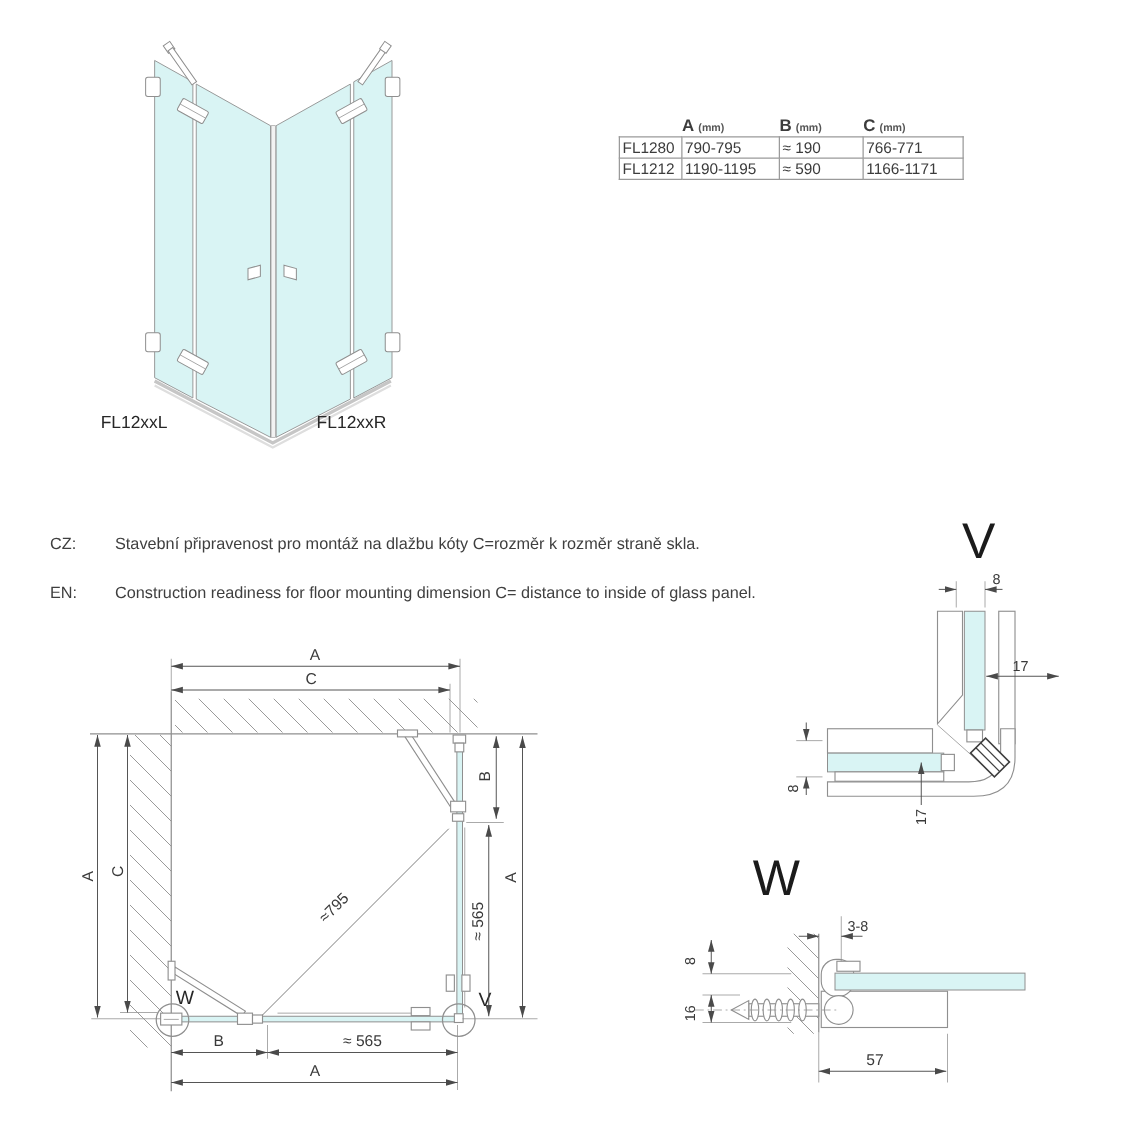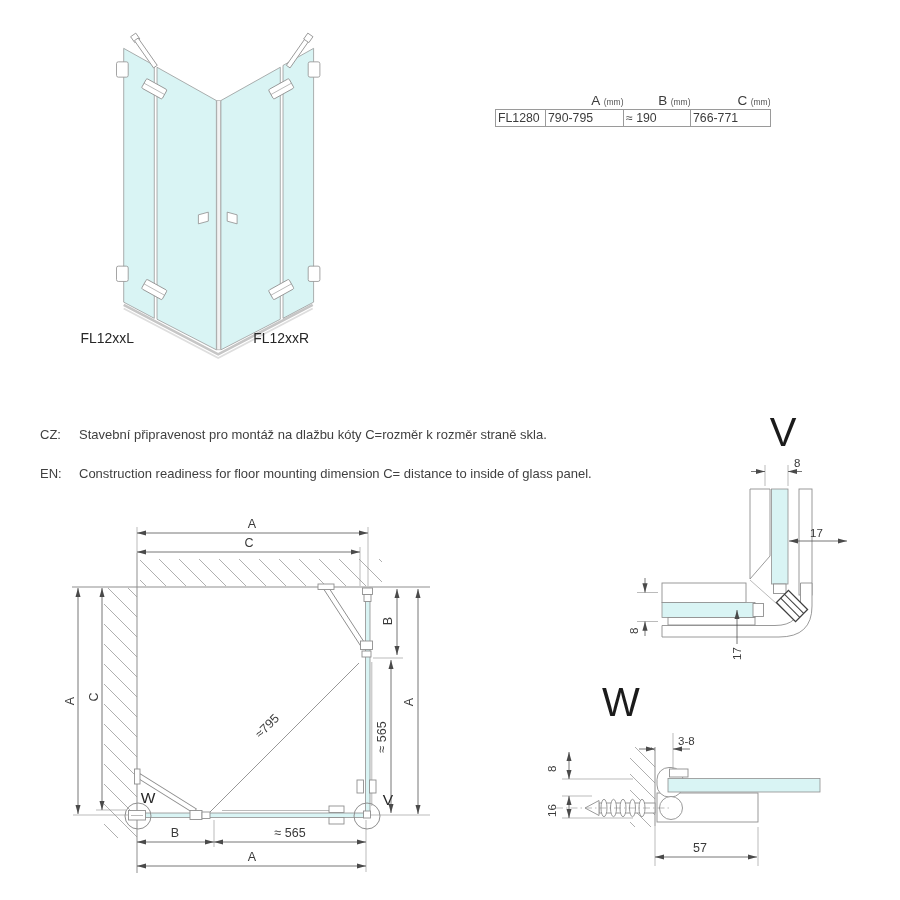--- a/index.html
+++ b/index.html
@@ -2,28 +2,28 @@
 <html><head>
 <meta charset="utf-8">
 <style>
   html,body{margin:0;padding:0;background:#fff;}
   .canvas{position:relative;width:900px;height:900px;background:#fff;overflow:hidden;
           font-family:"Liberation Sans",sans-serif;color:#3a3a3a;}
   .abs{position:absolute;}
 
   
   table.size{border-collapse:collapse;font-size:12.3px;color:#3c3c3c;table-layout:fixed;}
-  table.size thead td{border:none;text-align:right;height:17px;padding:0;}
+  table.size thead td{border:none;text-align:left;height:17px;padding:0;font-weight:bold;}
   table.size thead .hl{font-size:13.5px;}
   table.size thead .hu{font-size:8.5px;color:#555;}
   table.size tbody td{border:1px solid #9a9a9a;height:16px;padding:0 2px;}
   td.cm{width:45px;} td.ca{width:73px;} td.cb{width:62px;} td.cc{width:75px;}
 
   
-  .note{display:flex;gap:13px;font-size:13px;color:#3f3f3f;white-space:nowrap;}
+  .note{display:flex;gap:26px;font-size:13px;color:#3f3f3f;white-space:nowrap;}
   .note .lab{flex:0 0 26px;}
 
   
   .geo{stroke:#8f8f8f;stroke-width:1;fill:none;}
   .thin{stroke:#9c9c9c;stroke-width:.7;fill:none;}
   .white{fill:#fff;stroke:#8f8f8f;stroke-width:.9;}
   .glass{fill:#d9f4f4;stroke:#8f8f8f;stroke-width:.8;}
   .dim{stroke:#4a4a4a;stroke-width:.75;fill:none;}
   .ext{stroke:#8d8d8d;stroke-width:.6;fill:none;}
   .dtxt{font:12.5px "Liberation Sans",sans-serif;fill:#3a3a3a;}
@@ -105,20 +105,26 @@
         <td class="cc"><span class="hl">C</span> <span class="hu">(mm)</span></td>
       </tr>
     </thead>
     <tbody>
       <tr>
         <td class="cm">FL1280</td>
           <td class="ca">790-795</td>
           <td class="cb">≈ 190</td>
           <td class="cc">766-771</td>
       </tr>
+      <tr>
+        <td class="cm">FL1212</td>
+          <td class="ca">1190-1195</td>
+          <td class="cb">≈ 590</td>
+          <td class="cc">1166-1171</td>
+      </tr>
     </tbody>
   </table>
 
   <div class="note abs" style="left:40px;top:427px">
     <span class="lab">CZ:</span>
     <span>Stavební připravenost pro montáž na dlažbu kóty C=rozměr k rozměr straně skla.</span>
   </div>
   <div class="note abs" style="left:40px;top:466px">
     <span class="lab">EN:</span>
     <span>Construction readiness for floor mounting dimension C= distance to inside of glass panel.</span>

